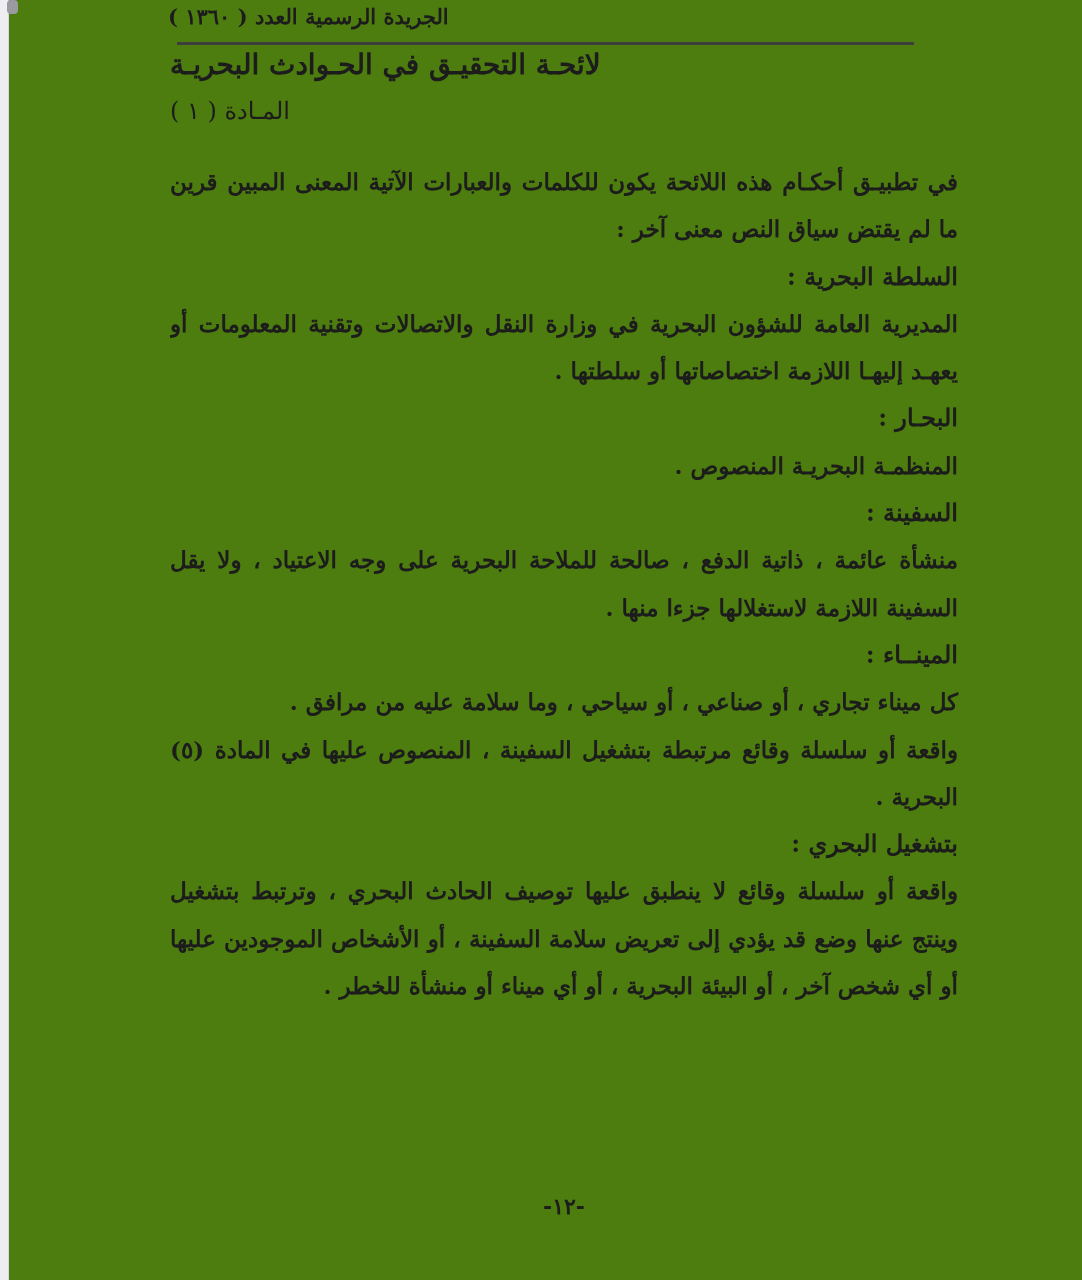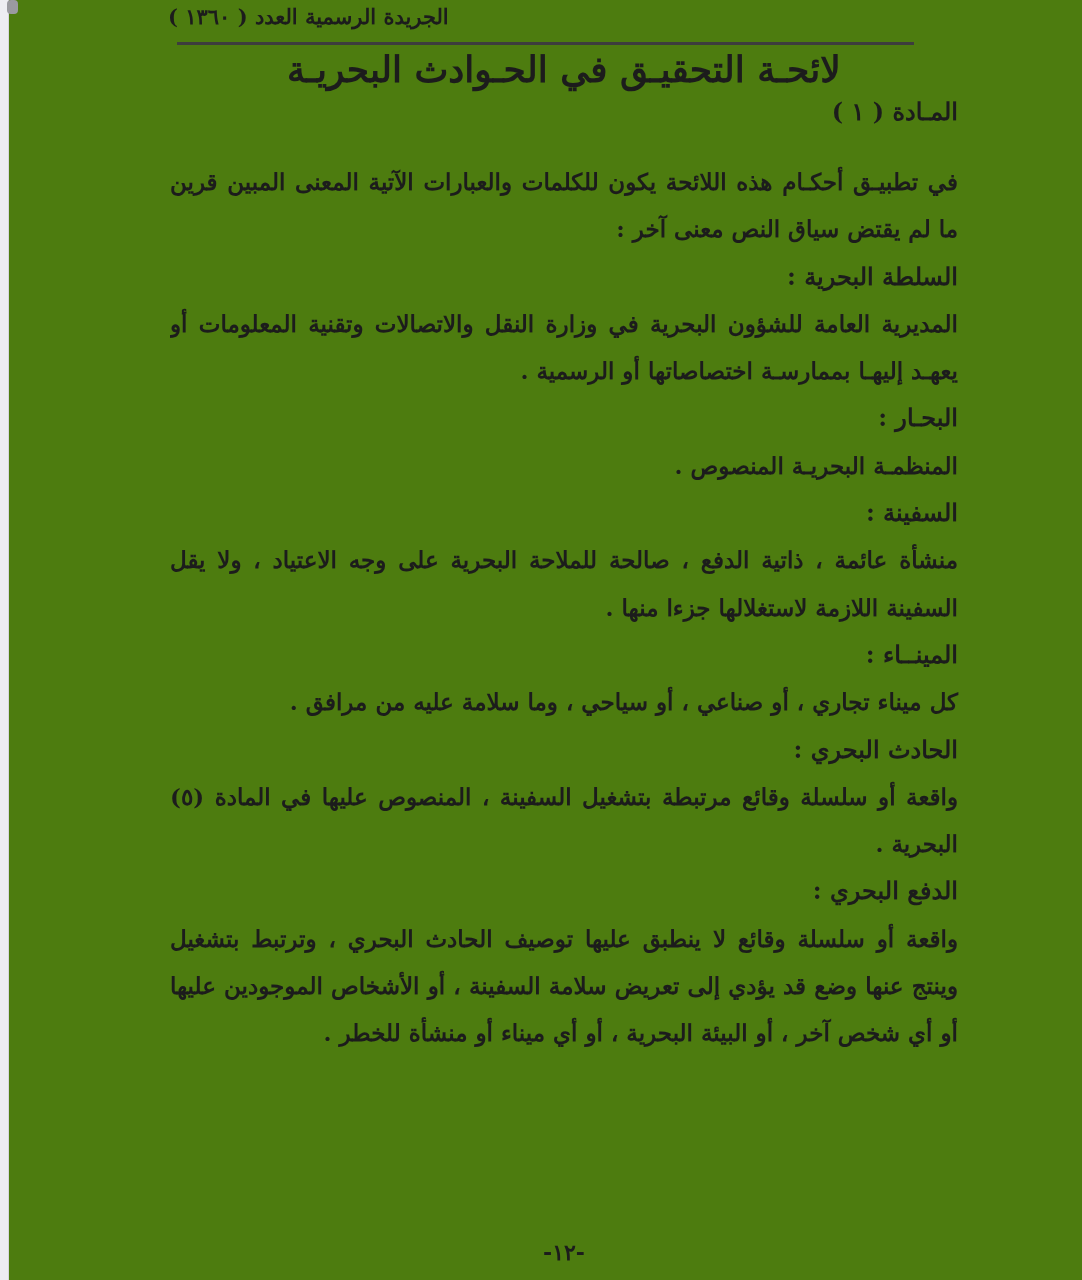--- a/index.html
+++ b/index.html
@@ -39,31 +39,31 @@
   .rule {
     position: absolute;
     top: 42px; left: 177px;
     width: 737px; height: 3px;
     background: #3d3d3d;
   }
   .doc-title {
     position: absolute;
     top: 48px; left: 170px;
     width: 788px;
-    text-align: center;
-    font-size: 36px;
+    text-align: left;
+    font-size: 28px;
     font-weight: 800;
   }
   .article-heading {
     position: absolute;
     top: 97px; left: 170px;
     width: 788px;
-    text-align: right;
+    text-align: left;
     font-size: 24px;
-    font-weight: 700;
+    font-weight: 400;
   }
   .body-block {
     position: absolute;
     top: 158px; left: 170px;
     width: 788px;
     font-size: 23px;
     font-weight: 600;
   }
   .line {
     height: 47.3px;
@@ -81,21 +81,20 @@
     font-weight: 800;
     font-size: 24px;
   }
   .page-number {
     position: absolute;
     top: 1193px; left: 170px;
     width: 788px;
     text-align: center;
     font-size: 22px;
     font-weight: 700;
-    margin-top: 46px;
   }
 </style>
 </head>
 <body>
 
 <div class="screen">
 
   <div class="gutter"></div>
   <div class="scroll-thumb"></div>
 
@@ -107,32 +106,31 @@
 
     <div class="doc-title">لائحـة التحقيـق في الحـوادث البحريـة</div>
 
     <div class="article-heading">المـادة ( ١ )</div>
 
     <div class="body-block">
       <div class="line justify">في تطبيـق أحكـام هذه اللائحة يكون للكلمات والعبارات الآتية المعنى المبين قرين كل منها</div>
       <div class="line right">ما لم يقتض سياق النص معنى آخر :</div>
       <div class="line heading">السلطة البحرية :</div>
       <div class="line justify">المديرية العامة للشؤون البحرية في وزارة النقل والاتصالات وتقنية المعلومات أو أي جهـة</div>
-      <div class="line right">يعهـد إليهـا بممارسـة اختصاصاتها أو الرسمية .</div>
+      <div class="line right">يعهـد إليهـا اللازمة اختصاصاتها أو سلطتها .</div>
       <div class="line heading">البحـار :</div>
       <div class="line right">المنظمـة البحريـة المنصوص .</div>
       <div class="line heading">السفينة :</div>
       <div class="line justify">منشأة عائمة ، ذاتية الدفع ، صالحة للملاحة البحرية على وجه الاعتياد ، ولا يقل طولها</div>
       <div class="line right">السفينة اللازمة لاستغلالها جزءا منها .</div>
       <div class="line heading">المينــاء :</div>
       <div class="line right">كل ميناء تجاري ، أو صناعي ، أو سياحي ، وما سلامة عليه من مرافق .</div>
-      <div class="line heading">الحادث البحري :</div>
       <div class="line justify">واقعة أو سلسلة وقائع مرتبطة بتشغيل السفينة ، المنصوص عليها في المادة (٥) من هذه</div>
       <div class="line right">البحرية .</div>
-      <div class="line heading">الدفع البحري :</div>
+      <div class="line heading">بتشغيل البحري :</div>
       <div class="line justify">واقعة أو سلسلة وقائع لا ينطبق عليها توصيف الحادث البحري ، وترتبط بتشغيل السفينة ،</div>
       <div class="line justify">وينتج عنها وضع قد يؤدي إلى تعريض سلامة السفينة ، أو الأشخاص الموجودين عليها ،</div>
       <div class="line right">أو أي شخص آخر ، أو البيئة البحرية ، أو أي ميناء أو منشأة للخطر .</div>
     </div>
 
     <div class="page-number">-١٢-</div>
 
   </div>
 </div>
 

